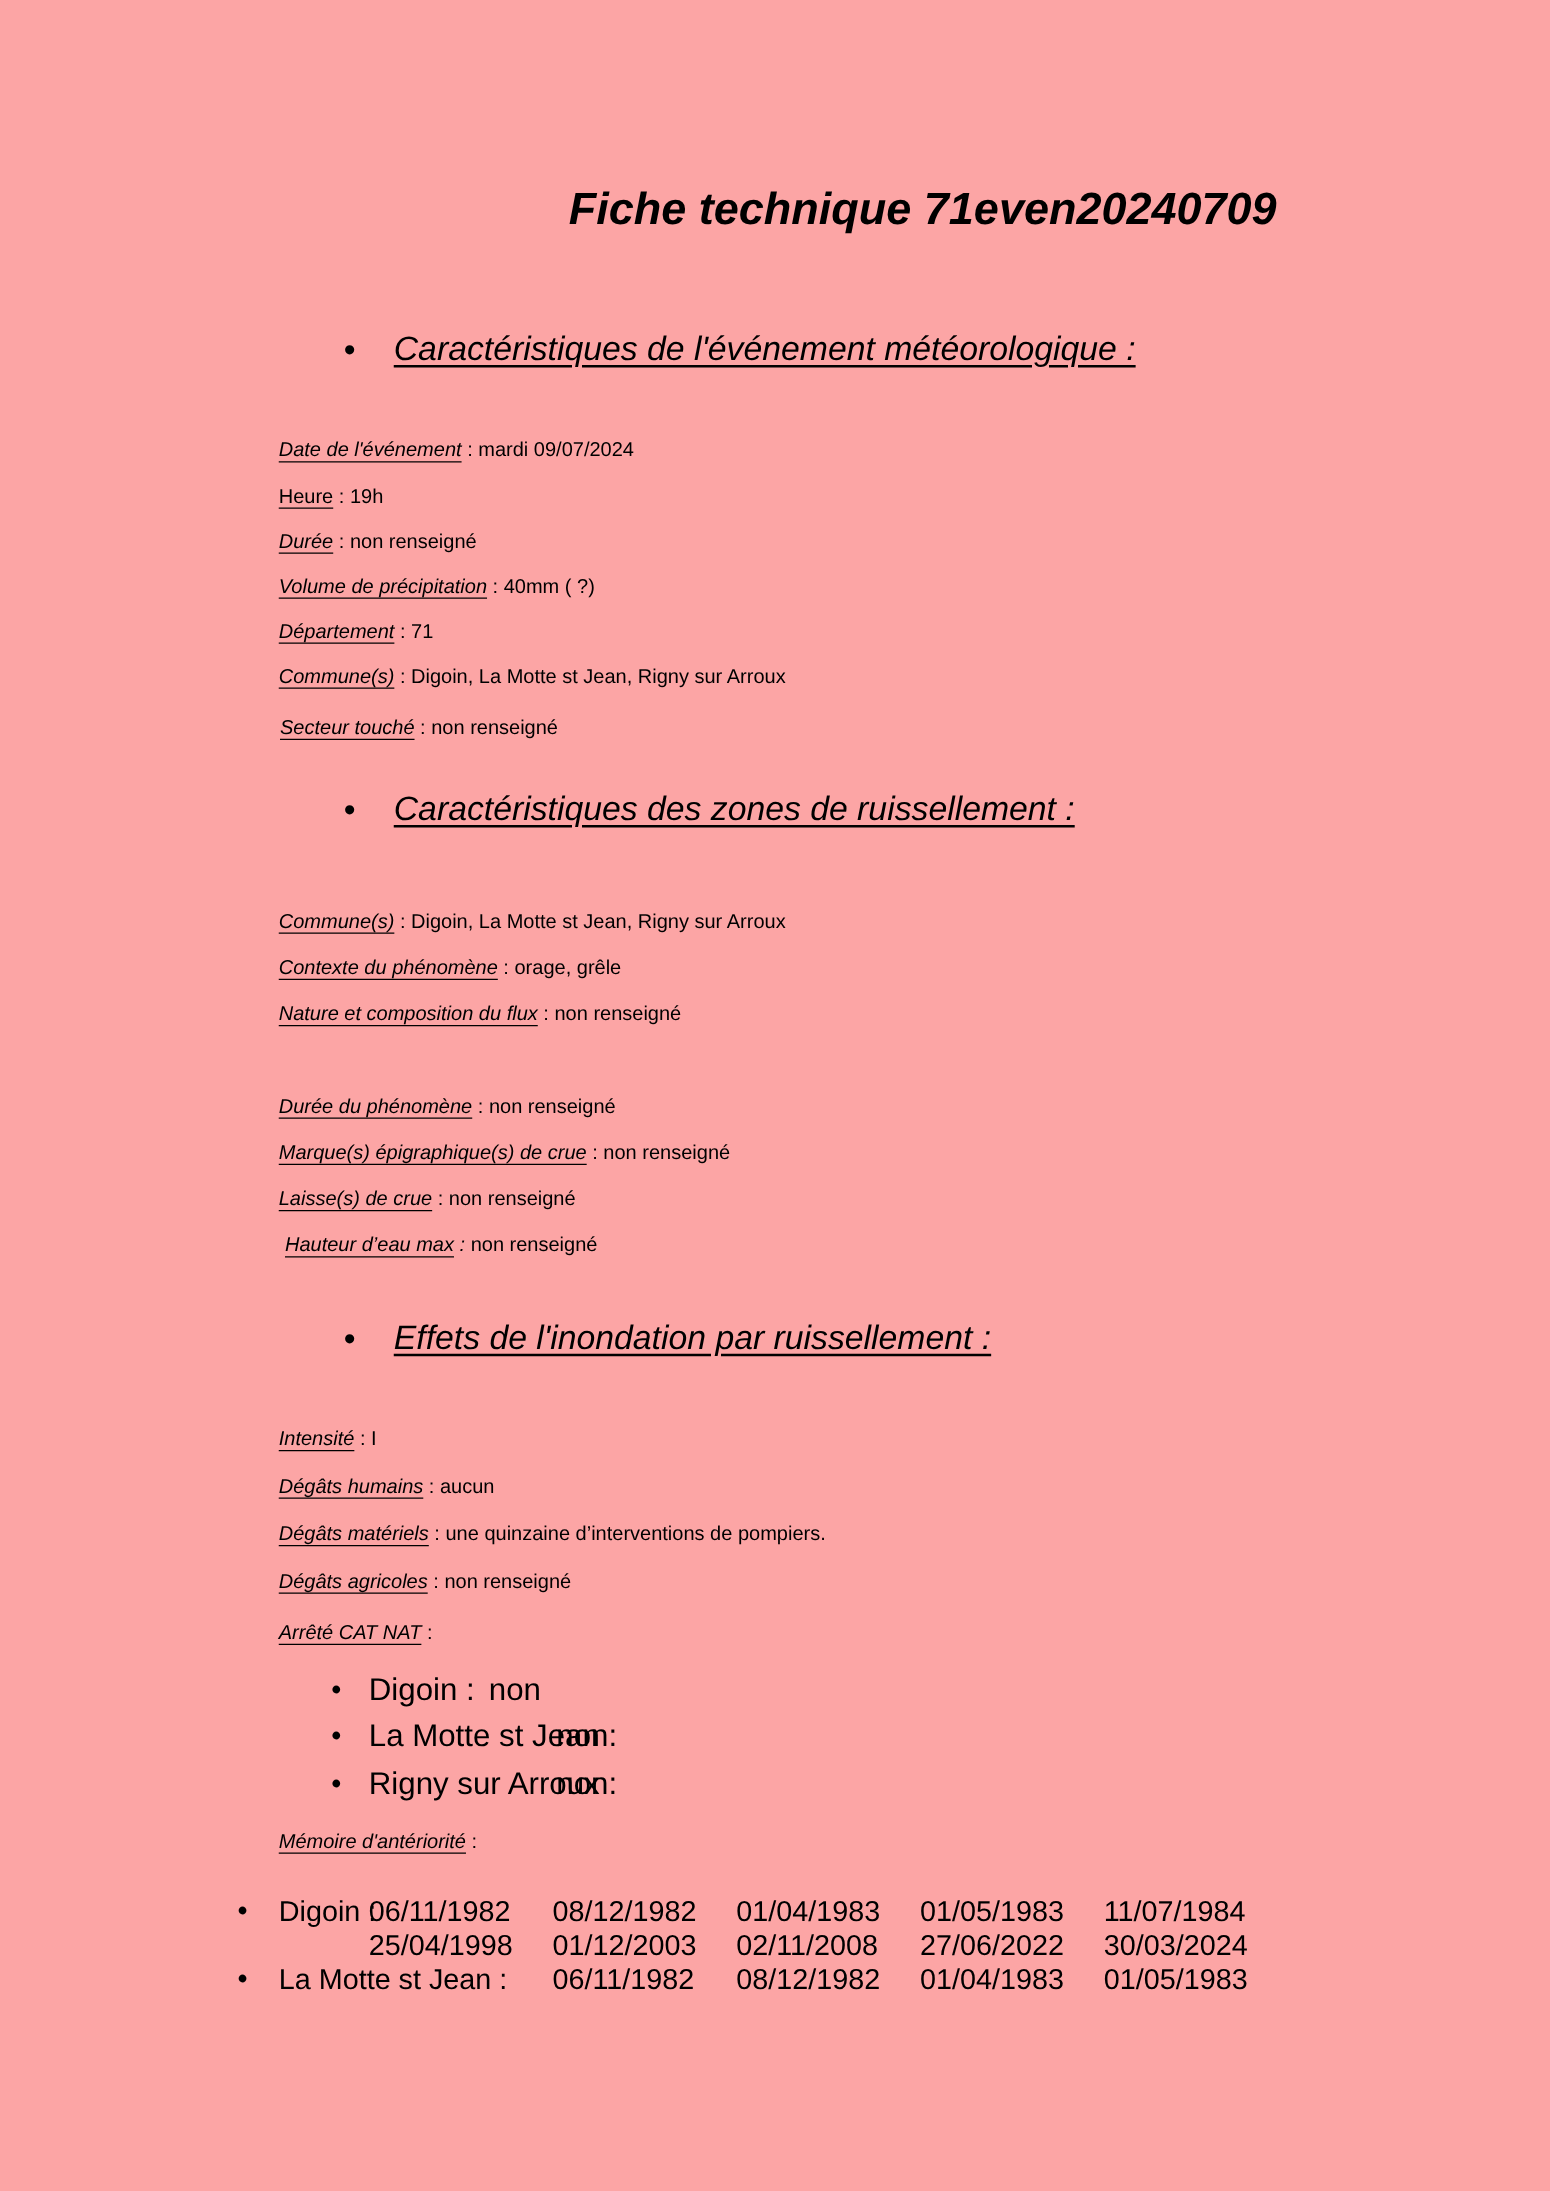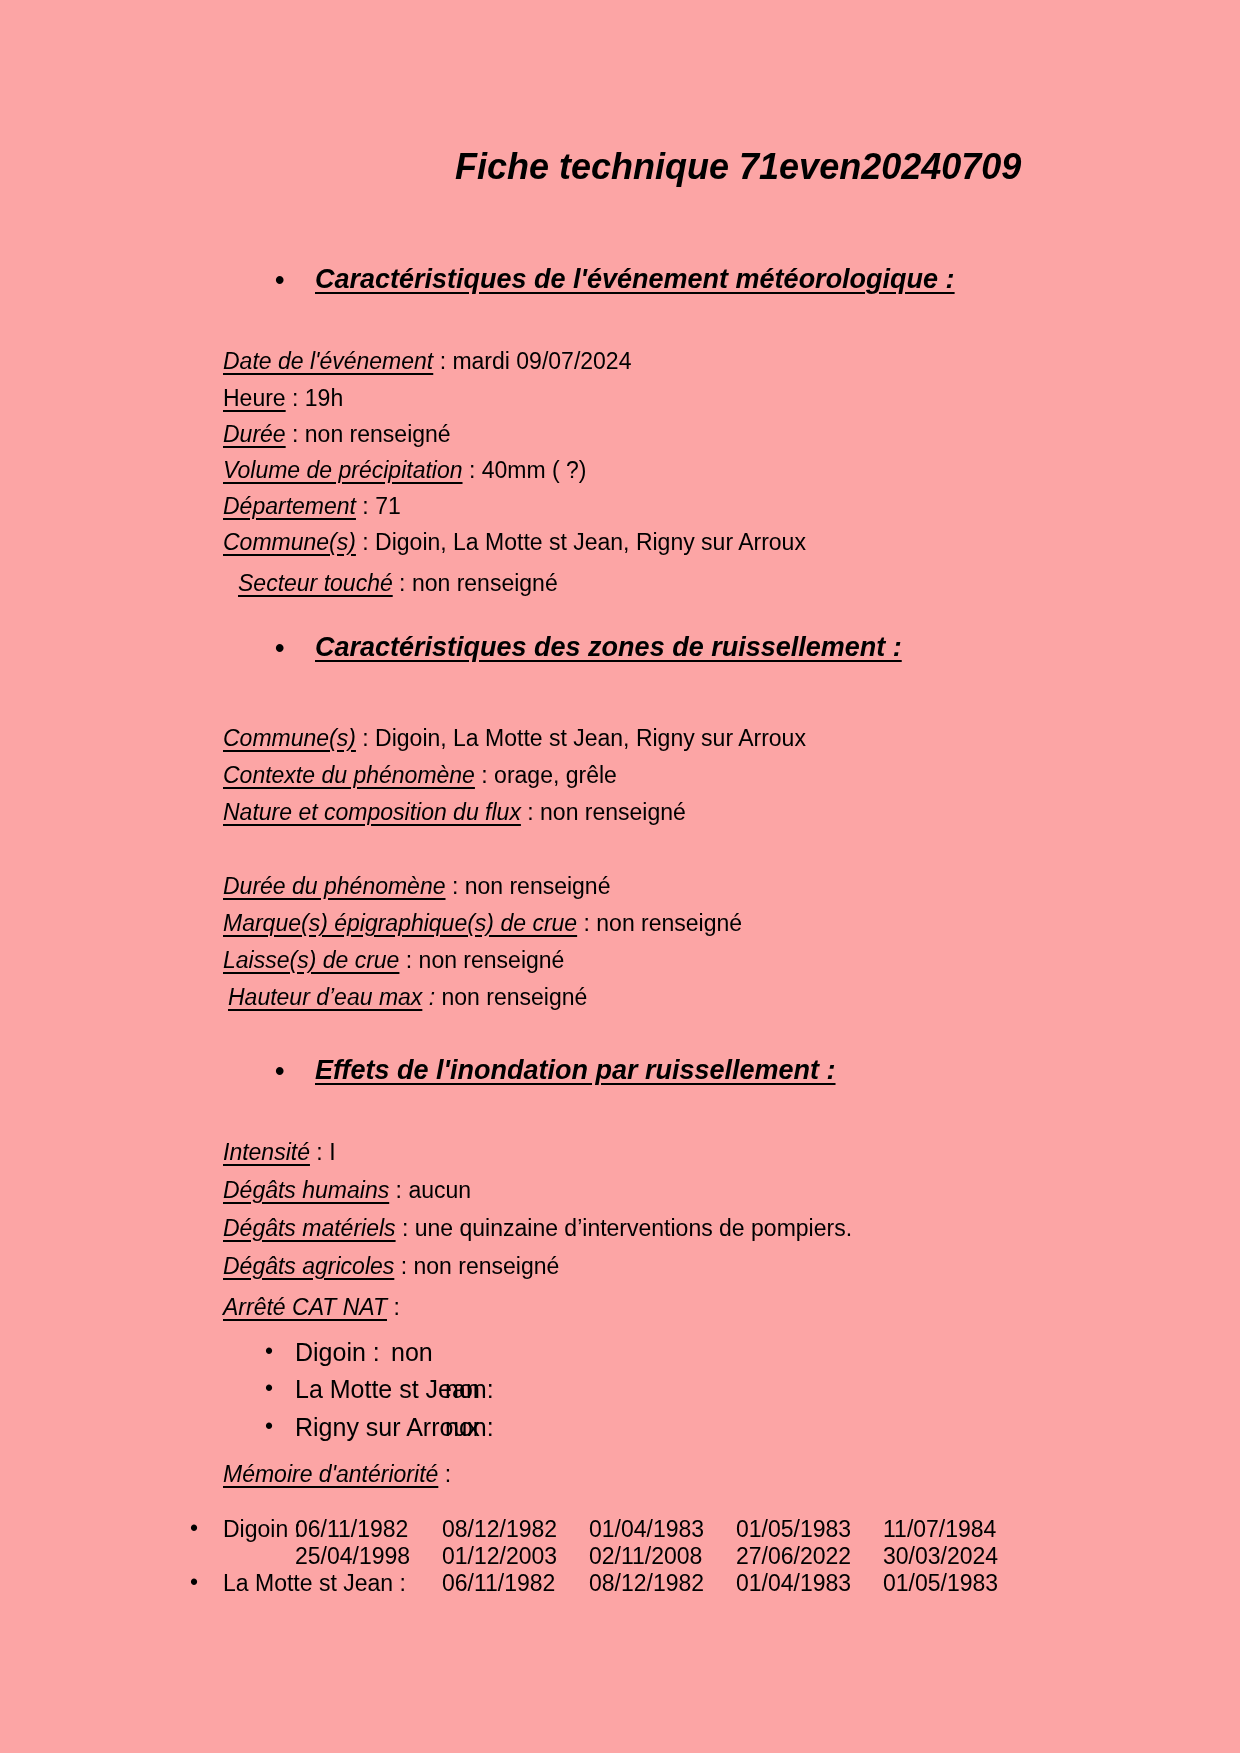--- a/index.html
+++ b/index.html
@@ -16,34 +16,34 @@
 
   .title {
     font-size:36px;
     font-weight:bold;
     font-style:italic;
     letter-spacing:0px;
   }
 
   .heading {
     font-size:27px;
-    font-weight:bold;
+    font-weight:normal;
     font-style:italic;
   }
   .heading::before {
     content:"\2022";
     font-style:normal;
     position:absolute;
     left:-40px;
     top:1px;
     font-size:27px;
   }
   .heading .htxt { text-decoration:underline; text-underline-offset:4px; }
 
-  .field { font-size:23px; line-height:30px; }
+  .field { font-size:16px; line-height:30px; }
   .field .lbl {
     font-style:italic;
     text-decoration:underline;
     text-underline-offset:4px;
   }
   .field .lbl.upright { font-style:normal; }
   .field .val { font-style:normal; }
 
   .subitem { font-size:25px; line-height:30px; }
   .subitem::before {
@@ -94,21 +94,21 @@
   </div>
   <div class="abs field" style="left:223px; top:455px;">
     <span class="lbl">Volume de précipitation</span><span> : </span><span class="val">40mm ( ?)</span>
   </div>
   <div class="abs field" style="left:223px; top:491px;">
     <span class="lbl">Département</span><span> : </span><span class="val">71</span>
   </div>
   <div class="abs field" style="left:223px; top:527px;">
     <span class="lbl">Commune(s)</span><span> : </span><span class="val">Digoin, La Motte st Jean, Rigny sur Arroux</span>
   </div>
-  <div class="abs field" style="left:238px; top:568px;">
+  <div class="abs field" style="left:224px; top:568px;">
     <span class="lbl">Secteur touché</span><span> : </span><span class="val">non renseigné</span>
   </div>
 
   <div class="abs heading" style="left:315px; top:632px;">
     <span class="htxt">Caractéristiques des zones de ruissellement :</span>
   </div>
 
   <div class="abs field" style="left:223px; top:723px;">
     <span class="lbl">Commune(s)</span><span> : </span><span class="val">Digoin, La Motte st Jean, Rigny sur Arroux</span>
   </div>

